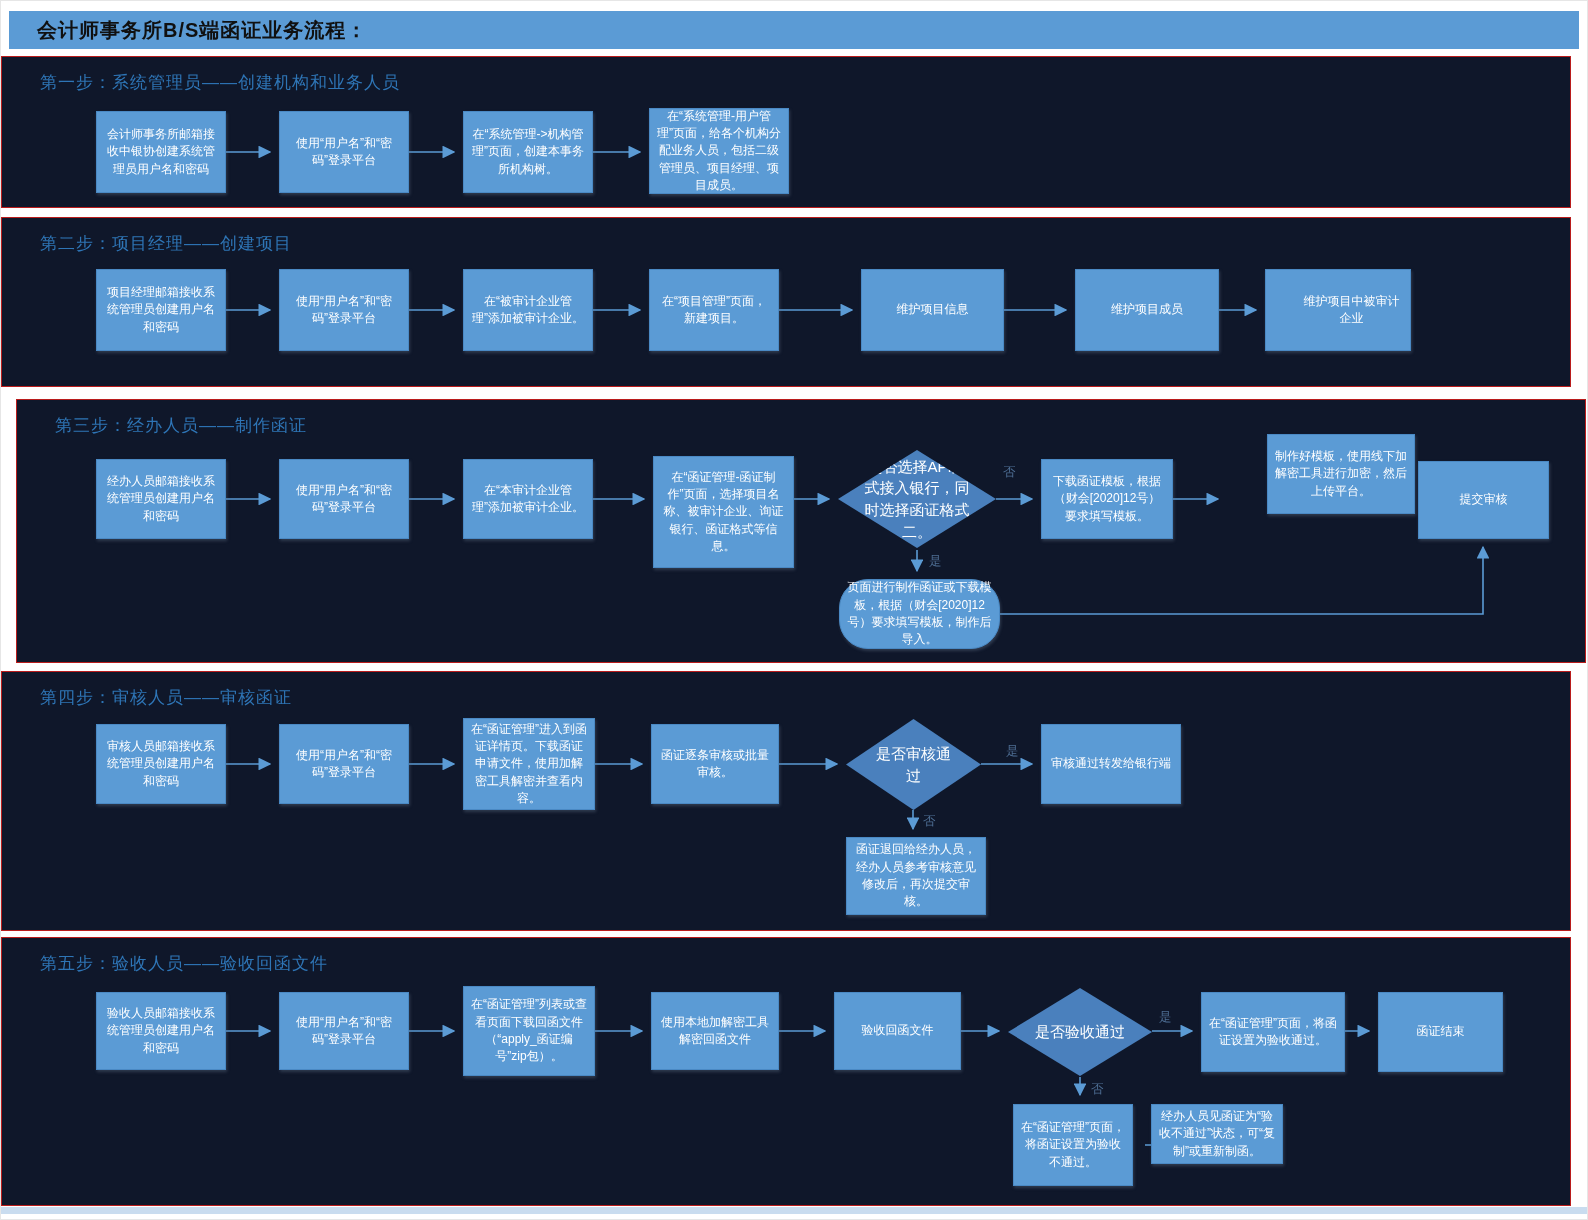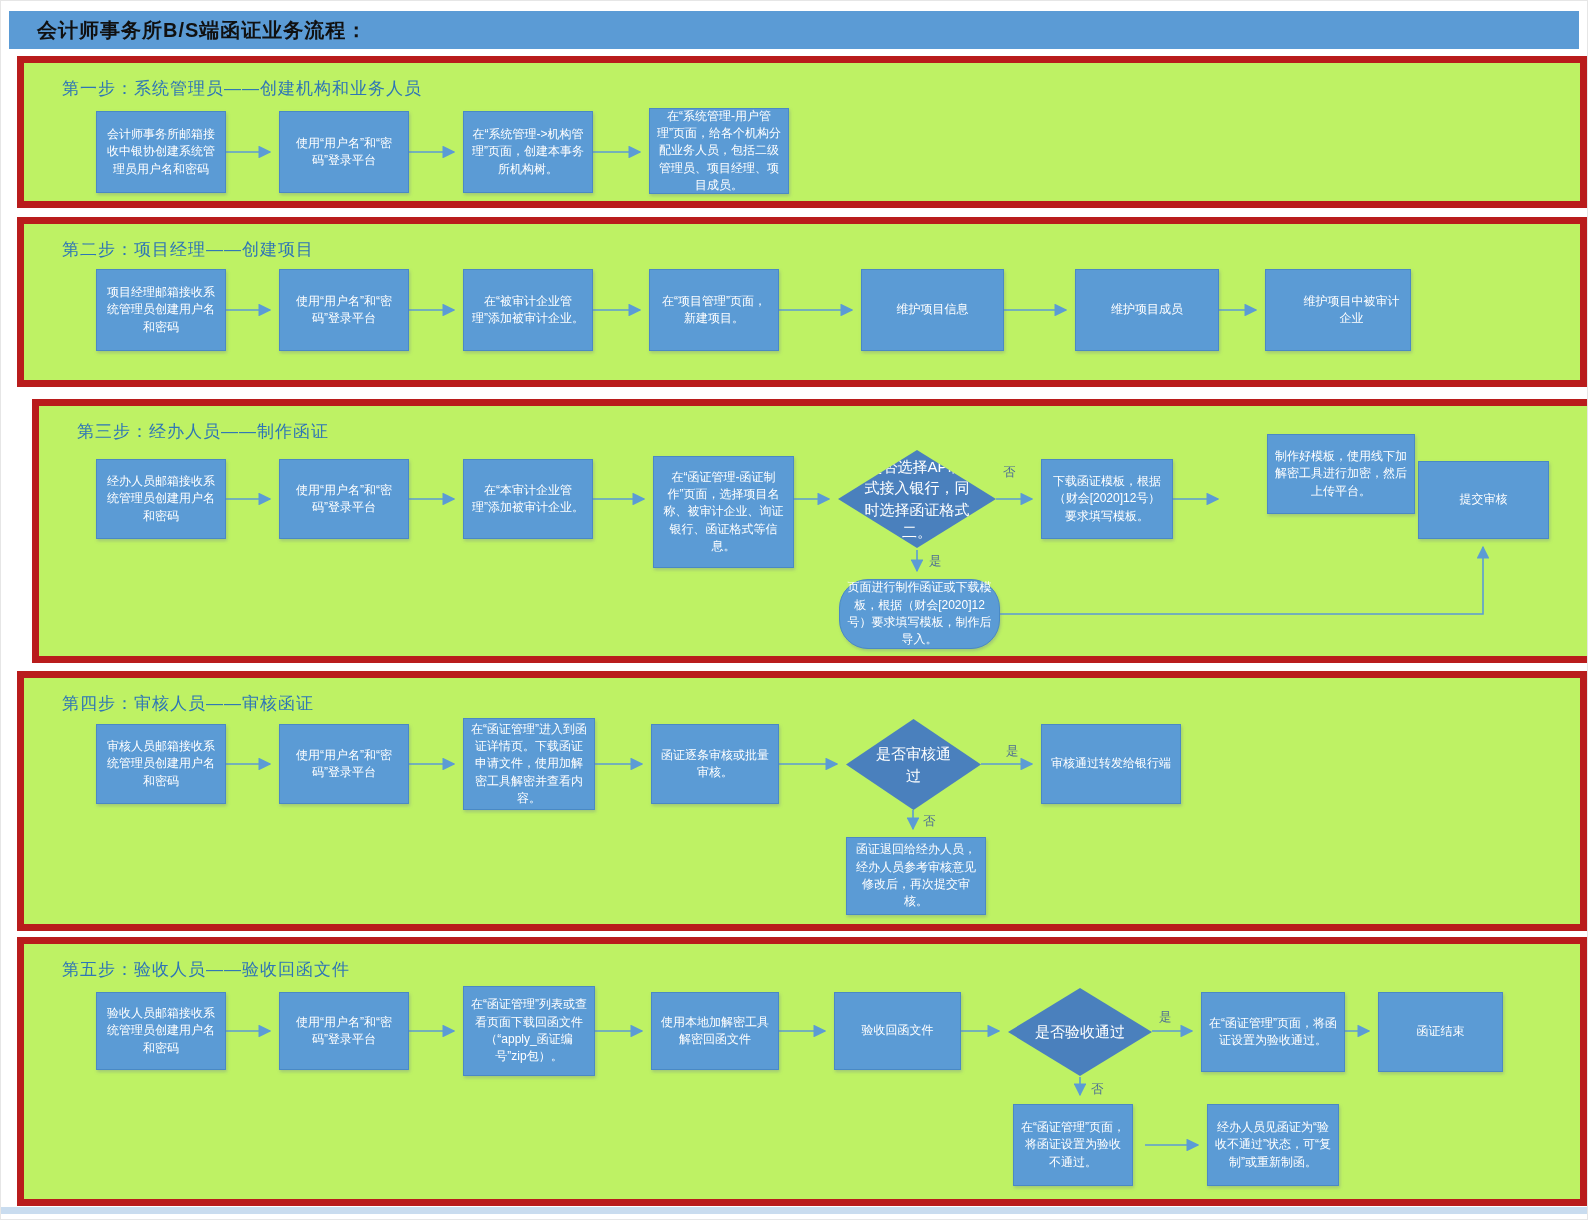--- a/index.html
+++ b/index.html
@@ -8,22 +8,22 @@
     font-family:"Liberation Sans","DejaVu Sans",sans-serif;
     overflow:hidden;border:1px solid #e6e6e6;box-sizing:border-box;
   }
   .titlebar{
     position:absolute;left:8px;top:10px;width:1570px;height:38px;
     background:#5B9BD5;display:flex;align-items:center;
     padding-left:28px;box-sizing:border-box;
     font-weight:bold;font-size:20px;color:#101010;letter-spacing:1px;
   }
   .panel{
-    position:absolute;left:16px;width:1570px;
-    background:#bef264;border:7px solid #b91c1c;box-sizing:border-box;
+    position:absolute;left:0;width:1570px;
+    background:#0f172a;border:1px solid #b91c1c;box-sizing:border-box;
   }
   .phead{
     position:absolute;left:38px;top:14px;color:#2E75B6;
     font-size:17px;white-space:nowrap;letter-spacing:1px;
   }
   .node{
     position:absolute;background:#5B9BD5;border:1px solid #4A89C4;
     color:#ffffff;font-size:12px;line-height:1.45;
     display:flex;align-items:center;justify-content:center;text-align:center;
     padding:4px 7px;box-sizing:border-box;
@@ -151,18 +151,18 @@
 
   <div class="node" style="left:95px;top:991px;width:130px;height:78px;">验收人员邮箱接收系统管理员创建用户名和密码</div>
   <div class="node" style="left:278px;top:991px;width:130px;height:78px;">使用“用户名”和“密码”登录平台</div>
   <div class="node" style="left:462px;top:985px;width:132px;height:90px;">在“函证管理”列表或查看页面下载回函文件（“apply_函证编号”zip包）。</div>
   <div class="node" style="left:650px;top:991px;width:128px;height:78px;">使用本地加解密工具解密回函文件</div>
   <div class="node" style="left:833px;top:991px;width:127px;height:78px;">验收回函文件</div>
   <div class="diamond" style="left:1007px;top:987px;width:144px;height:88px;">是否验收通过</div>
   <div class="node" style="left:1200px;top:991px;width:144px;height:80px;">在“函证管理”页面，将函证设置为验收通过。</div>
   <div class="node" style="left:1377px;top:991px;width:125px;height:80px;">函证结束</div>
   <div class="node" style="left:1012px;top:1103px;width:120px;height:82px;">在“函证管理”页面，将函证设置为验收不通过。</div>
-  <div class="node" style="left:1206px;top:1103px;width:132px;height:82px;">经办人员见函证为“验收不通过”状态，可“复制”或重新制函。</div>
+  <div class="node" style="left:1150px;top:1103px;width:132px;height:60px;">经办人员见函证为“验收不通过”状态，可“复制”或重新制函。</div>
   <span class="blabel" style="left:1158px;top:1008px;">是</span>
   <span class="blabel" style="left:1090px;top:1080px;">否</span>
 
   <div class="bottomstrip"></div>
 </div>
 
 </body></html>

